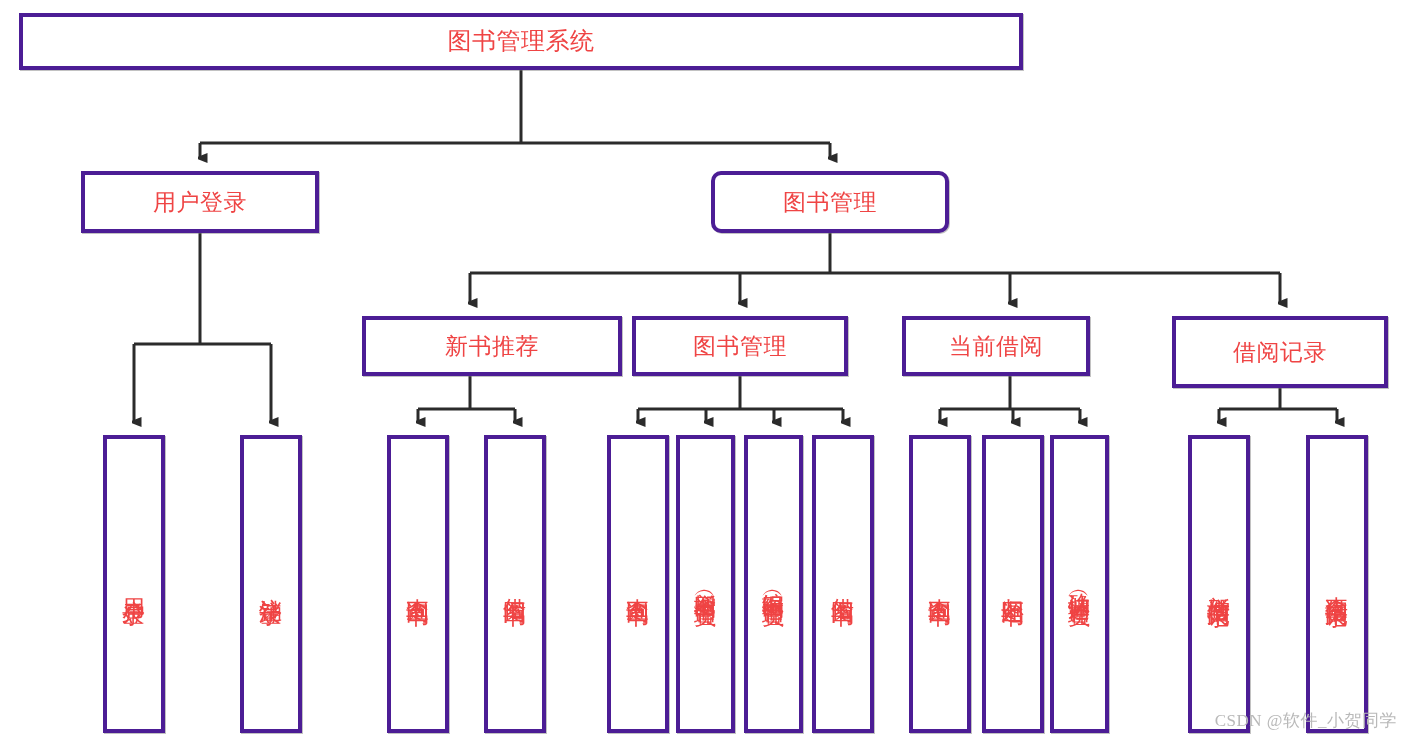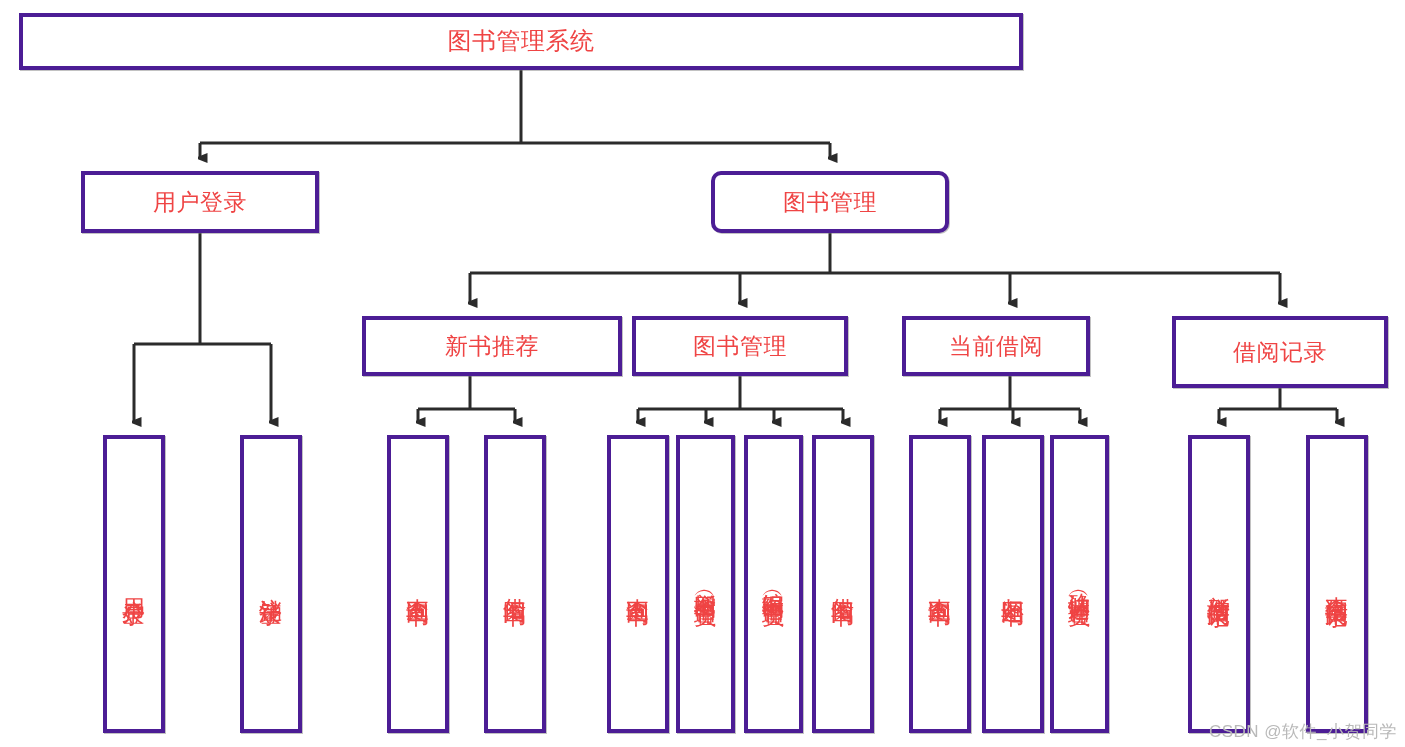--- a/index.html
+++ b/index.html
@@ -64,26 +64,26 @@
     letter-spacing: 2px;
     white-space: nowrap;
     max-height: 100%;
   }
   .node.v.narrow .lbl {
     font-size: 22px;
   }
   #watermark {
     position: absolute;
     right: 8px;
-    bottom: 4px;
+    bottom: 15px;
     font-size: 17px;
     color: #b9b9b9;
     letter-spacing: 0.5px;
     white-space: nowrap;
-    font-family: Liberation Sans, sans-serif;
+    font-family: Liberation Serif, serif;
   }
 </style>
 </head>
 <body>
 
 <div id="canvas">
 
   <svg id="edges" viewBox="0 0 1405 747" xmlns="http://www.w3.org/2000/svg">
     <defs>
       <marker id="arrow" markerWidth="10" markerHeight="10" refX="5" refY="7.5" orient="auto" markerUnits="userSpaceOnUse">

